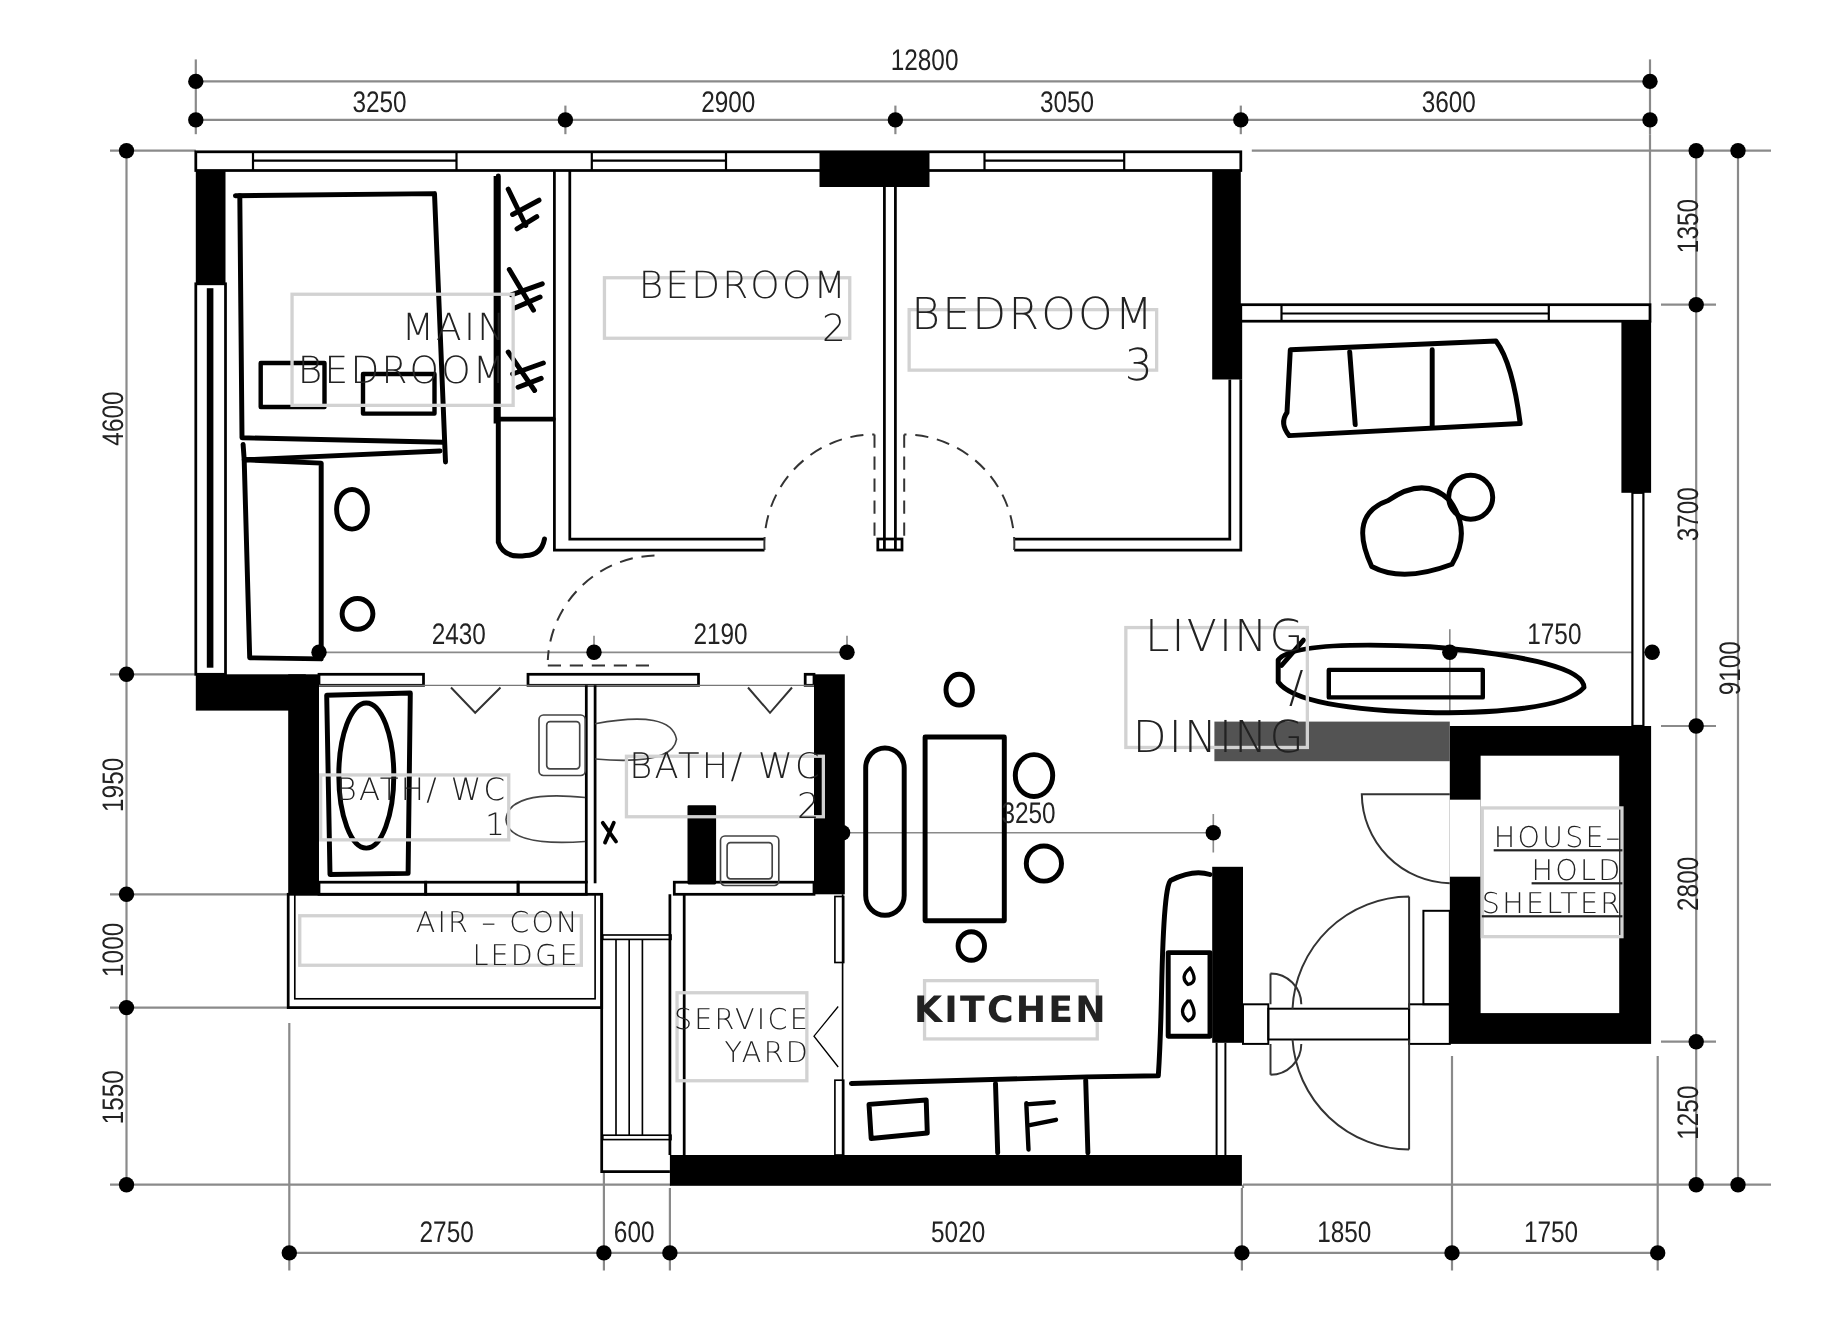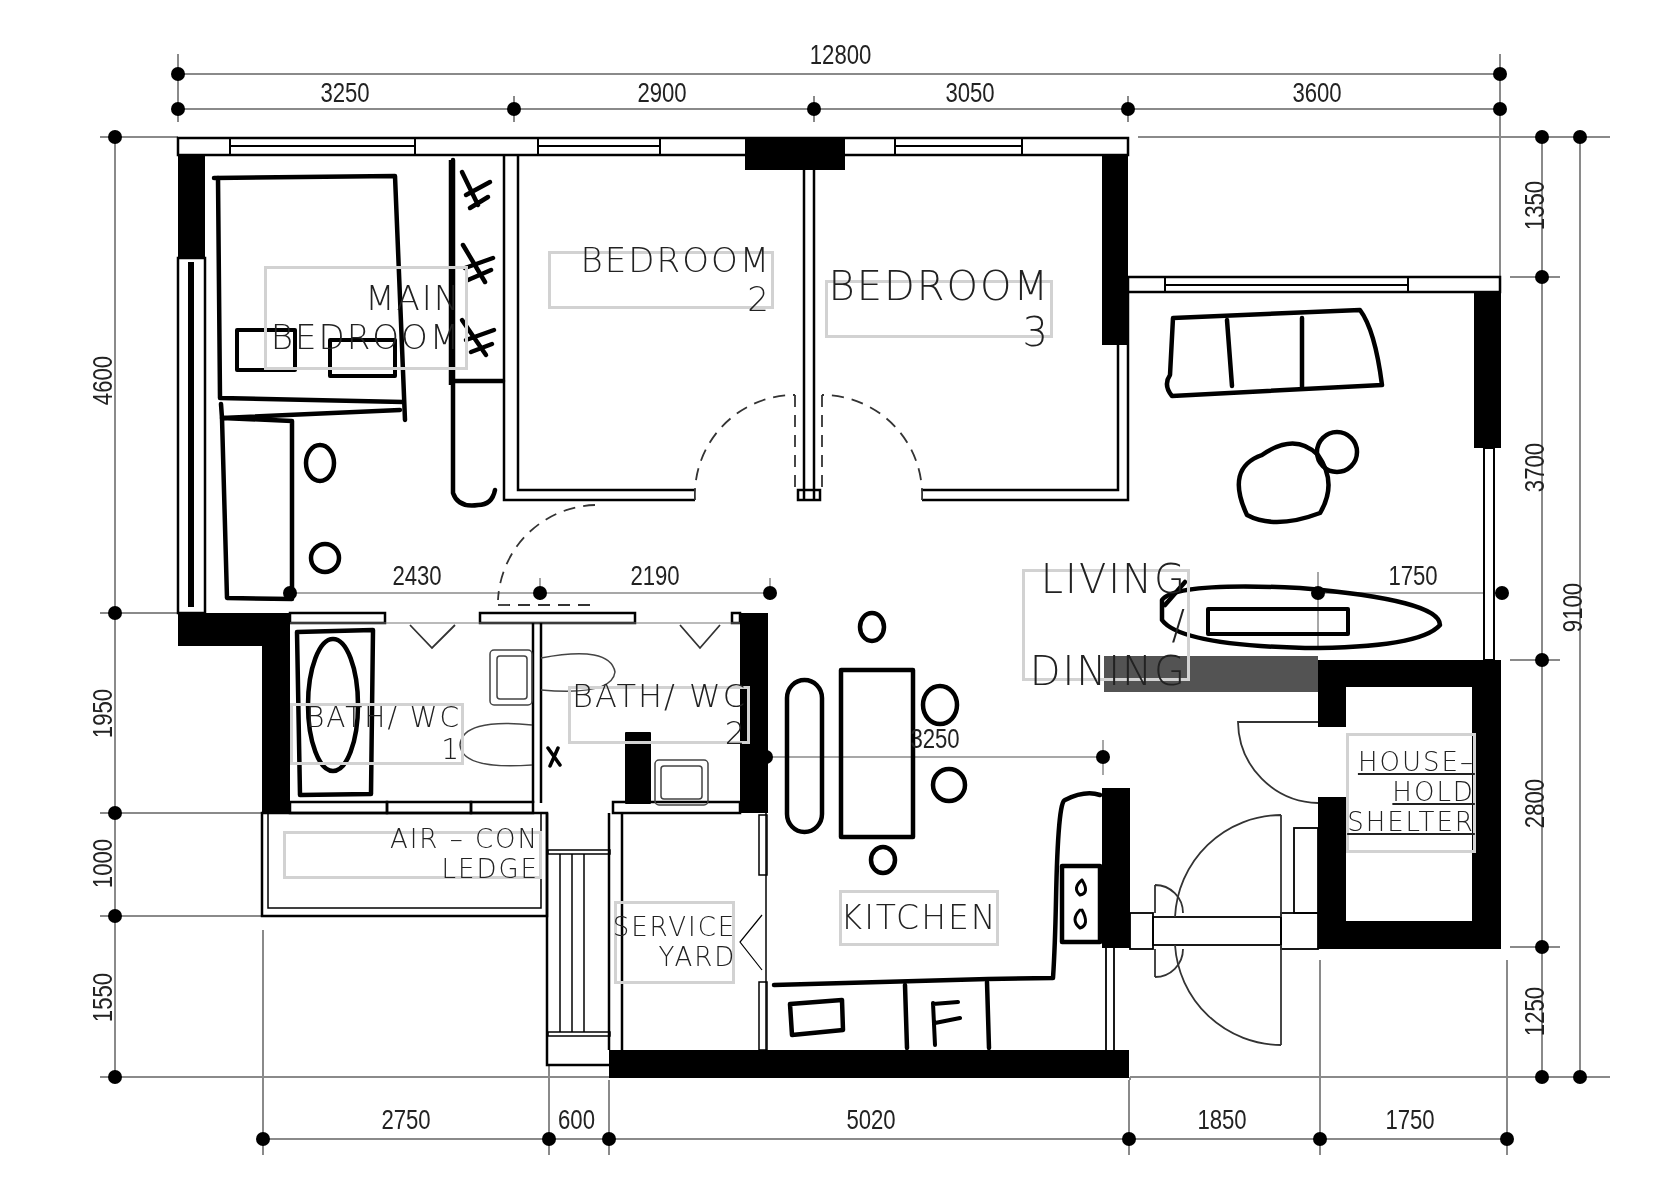--- a/index.html
+++ b/index.html
@@ -293,21 +293,21 @@
 <div class="dim" style="left:625px;top:561px;">2190</div>
 <div class="dim" style="left:1383px;top:561px;">1750</div>
 <div class="dim" style="left:905px;top:724px;">3250</div>
 
 <div class="label-box" style="left:264px;top:266px;width:204px;height:104px;font-size:34px;">MAIN
 BEDROOM</div>
 <div class="label-box" style="left:548px;top:251px;width:226px;height:58px;font-size:34px;">BEDROOM  2</div>
 <div class="label-box" style="left:825px;top:248px;width:228px;height:58px;font-size:40px;margin-top:32px;">BEDROOM  3</div>
 <div class="label-box" style="left:290px;top:686px;width:174px;height:62px;font-size:28px;margin-top:17px;">BATH/  WC  1</div>
 <div class="label-box" style="left:539px;top:686px;width:182px;height:58px;font-size:32px;margin-left:29px;">BATH/  WC  2</div>
-<div class="label-box" style="left:271px;top:831px;width:259px;height:48px;font-size:26px;margin-left:12px;">AIR  –  CON  LEDGE</div>
+<div class="label-box" style="left:271px;top:831px;width:259px;height:48px;font-size:26px;">AIR  –  CON  LEDGE</div>
 <div class="label-box" style="left:614px;top:901px;width:121px;height:83px;font-size:26px;">SERVICE
 YARD</div>
-<div class="label-box" style="left:839px;top:890px;width:160px;height:56px;font-size:33px;">KITCHEN</div>
+<div class="label-box" style="left:839px;top:890px;width:160px;height:56px;font-size:33px;font-weight:bold;">KITCHEN</div>
 <div class="label-box" style="left:1022px;top:569px;width:168px;height:112px;font-size:40px;">LIVING /
 DINING</div>
 <div class="label-box" style="left:1346px;top:733px;width:130px;height:120px;font-size:26px;text-decoration:underline;">HOUSE–
 HOLD
 SHELTER</div>
 
 </body></html>

